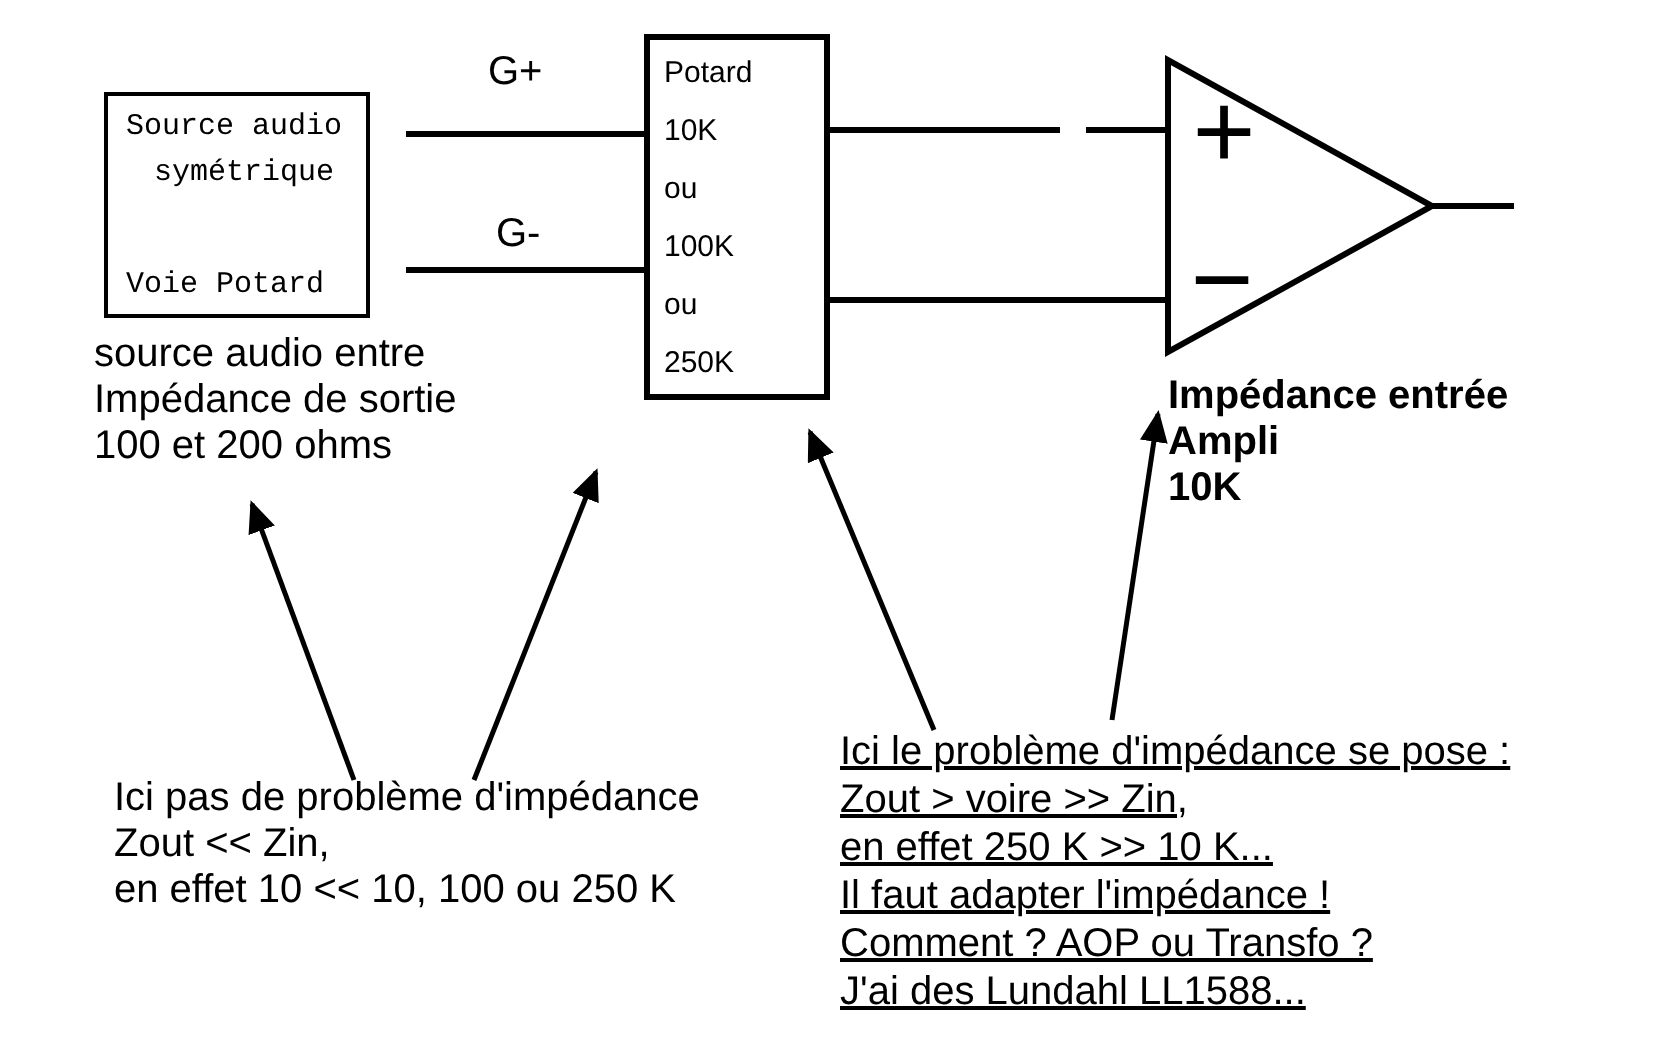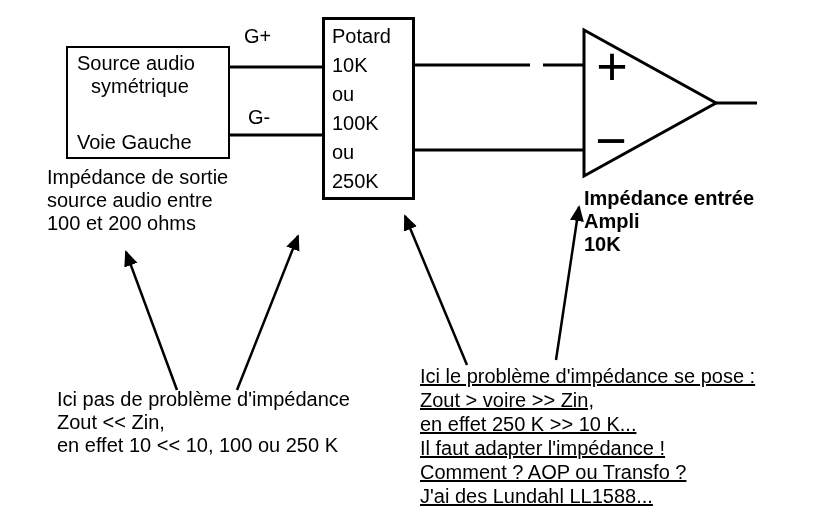--- a/index.html
+++ b/index.html
@@ -12,27 +12,28 @@
       color: #000000;
       font-family: "Liberation Sans", sans-serif;
       overflow: hidden;
     }
     .layer { position: absolute; left: 0; top: 0; }
     svg text { font-family: "Liberation Sans", sans-serif; }
     .box {
       position: absolute;
       background: #ffffff;
       border: 2px solid #000000;
-      font-size: 20px;
+      font-size: 15px;
       line-height: 23px;
     }
     .source-box {
-      left: 66px; top: 46px; width: 164px; height: 113px;
+      left: 52px; top: 46px; width: 133px; height: 113px;
       display: flex; flex-direction: column; justify-content: space-between;
       padding: 4px 2px 3px 9px;
+      font-family: Liberation Mono, monospace;
     }
     .indent { padding-left: 14px; }
     .potard-box {
       left: 322px; top: 17px; width: 93px; height: 183px;
       border-width: 3px;
       padding: 2px 0 0 7px;
       line-height: 29px;
     }
     .txt {
       position: absolute;
@@ -73,38 +74,38 @@
       <line x1="467" y1="365" x2="405" y2="216" marker-end="url(#arrowhead)"></line>
       <line x1="556" y1="360" x2="579" y2="207" marker-end="url(#arrowhead)"></line>
     </g>
   </svg>
 
   <div class="box source-box">
     <div>
       <div>Source audio</div>
       <div class="indent">symétrique</div>
     </div>
-    <div>Voie Gauche</div>
+    <div>Voie Potard</div>
   </div>
 
   <div class="txt" style="left:244px; top:25px;">G+</div>
   <div class="txt" style="left:248px; top:106px;">G-</div>
 
   <div class="box potard-box">
     <div>Potard</div>
     <div>10K</div>
     <div>ou</div>
     <div>100K</div>
     <div>ou</div>
     <div>250K</div>
   </div>
 
   <div class="txt" style="left:47px; top:166px;">
+    <div>source audio entre</div>
     <div>Impédance de sortie</div>
-    <div>source audio entre</div>
     <div>100 et 200 ohms</div>
   </div>
 
   <div class="txt" style="left:584px; top:187px;font-weight:bold;">
     <div>Impédance entrée</div>
     <div>Ampli</div>
     <div>10K</div>
   </div>
 
   <div class="txt" style="left:34px; top:388px;margin-left:23px;">

